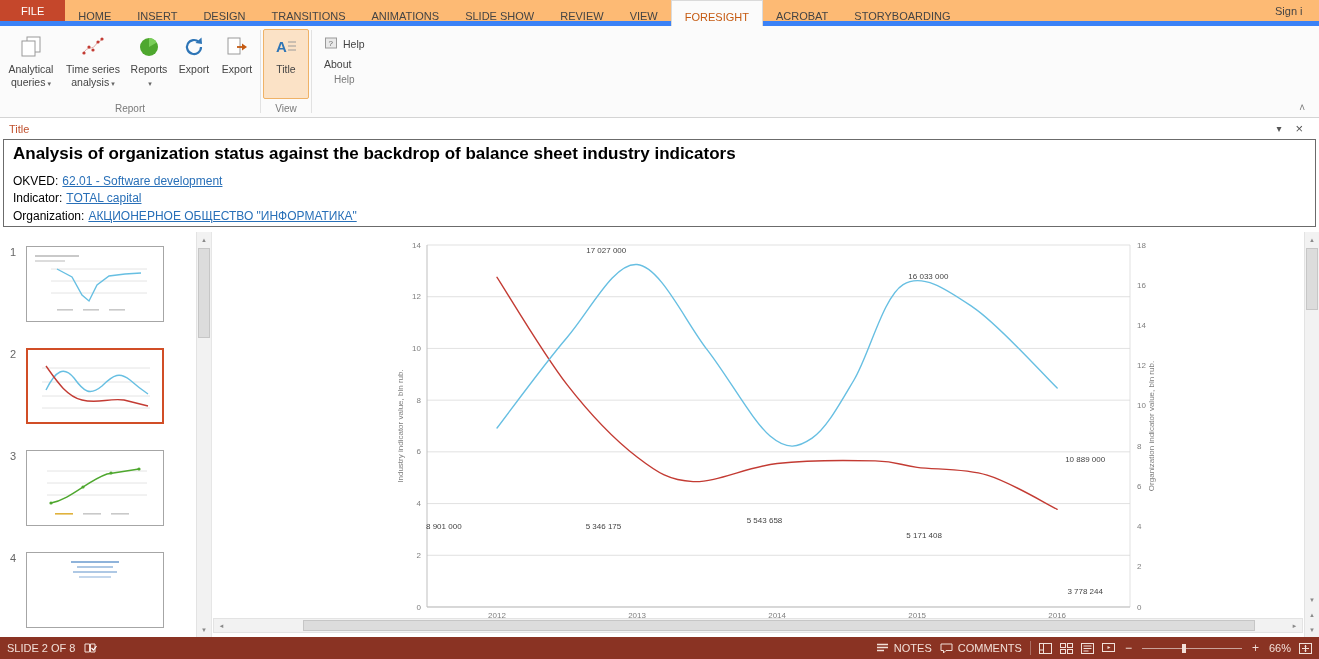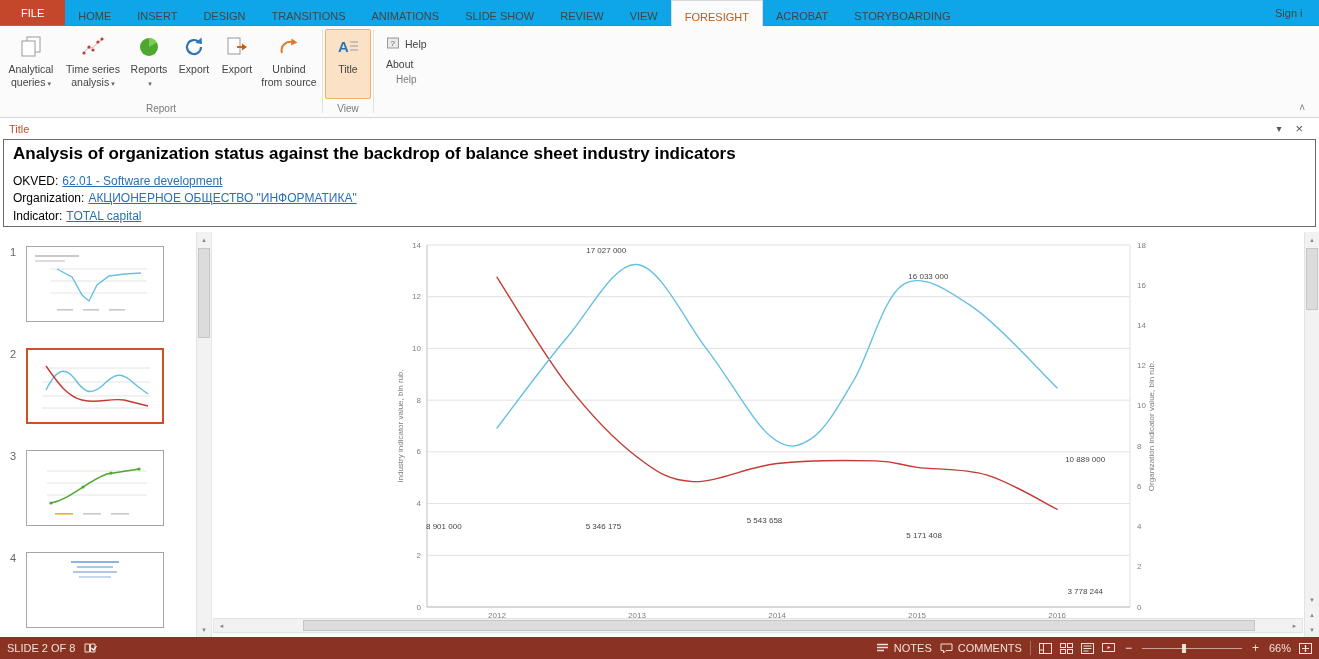--- a/index.html
+++ b/index.html
@@ -1,22 +1,22 @@
 <!DOCTYPE html>
 <html><head>
 <meta charset="utf-8">
 <style>
   * { box-sizing: border-box; margin: 0; padding: 0; }
   html,body { width:1319px; height:659px; overflow:hidden; }
   body { font-family:"Liberation Sans", sans-serif; background:#fff; }
   .app { width:1319px; height:659px; display:flex; flex-direction:column; background:#fff; }
 
   
-  .tabbar { height:26px; display:flex; align-items:stretch; background:#0ea5e9; font-size:11px; color:#444;
-            border-bottom:1px solid #3b82f6; flex:0 0 26px; }
+  .tabbar { height:26px; display:flex; align-items:stretch; background:#fdba74; font-size:11px; color:#444;
+            border-bottom:5px solid #3b82f6; flex:0 0 26px; }
   .tab { padding:16px 13px; display:flex; align-items:center; cursor:pointer; white-space:nowrap; }
   .tab.file { background:#C5472B; color:#fff; padding:0 21px; }
   .tab.active { color:#C55A11; background:#fbfbfb; border:1px solid #dadada; border-bottom:none; margin-bottom:-1px; }
   .signin { margin-left:auto; display:flex; align-items:center; color:#444; white-space:nowrap;
             width:44px; overflow:hidden; }
 
   
   .ribbon { height:92px; flex:0 0 92px; background:#fbfbfb; border-bottom:1px solid #d4d4d4;
             display:flex; position:relative; }
   .rgroup { display:flex; flex-direction:column; padding:1px 2px 0; }
@@ -155,29 +155,20 @@
         <div class="bigbtn" style="width:42px">
           <span class="ricon">
             <svg width="26" height="26" viewBox="0 0 26 26">
                 <rect x="4" y="4" width="12" height="16" fill="#fff" stroke="#9a9a9a"></rect>
                 <path d="M13 13 h7" stroke="#C55A11" stroke-width="1.8" fill="none"></path>
                 <path d="M18 9.5 L23 13 L18 16.5 Z" fill="#C55A11"></path>
               </svg>
           </span>
           <span><span>Export</span></span>
         </div>
-        <div class="bigbtn" style="width:62px">
-          <span class="ricon">
-            <svg width="26" height="26" viewBox="0 0 26 26">
-                <path d="M6 19 C4 12 10 7 16 8" fill="none" stroke="#DD7B2B" stroke-width="2"></path>
-                <path d="M15.5 4.5 L21.5 8.5 L15 11.5 Z" fill="#DD7B2B"></path>
-              </svg>
-          </span>
-          <span><span>Unbind from source</span></span>
-        </div>
       </div>
       <div class="glabel">Report</div>
     </div>
     <div class="vsep"></div>
     <div class="rgroup">
       <div class="rbuttons">
         <div class="bigbtn hl" style="width:46px">
           <span class="ricon">
             <svg width="26" height="26" viewBox="0 0 26 26">
                 <text x="3" y="18" font-size="15" font-weight="bold" fill="#2E75B6" font-family="Liberation Sans, sans-serif">A</text>
@@ -220,24 +211,24 @@
       <span class="tp-sp"></span>
       <span class="tp-ico">▾</span>
       <span class="tp-ico" style="font-size:13px">×</span>
     </div>
     <div class="tp-box">
       <div class="tp-heading">Analysis of organization status against the backdrop of balance sheet industry indicators</div>
       <div class="tp-line">
         <span>OKVED:</span><a>62.01 - Software development</a>
       </div>
       <div class="tp-line">
+        <span>Indicator:</span><a>TOTAL capital</a>
+      </div>
+      <div class="tp-line">
         <span>Organization:</span><a>АКЦИОНЕРНОЕ ОБЩЕСТВО "ИНФОРМАТИКА"</a>
-      </div>
-      <div class="tp-line">
-        <span>Indicator:</span><a>TOTAL capital</a>
       </div>
     </div>
   </div>
 
   <div class="workspace">
 
     <div class="thumbs">
       <div class="thumb-item">
         <span class="thumb-num">1</span>
         <div class="thumb-box">

